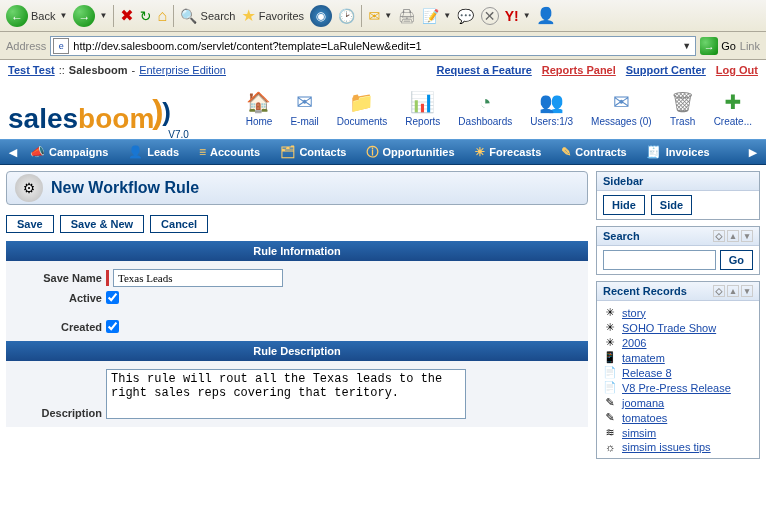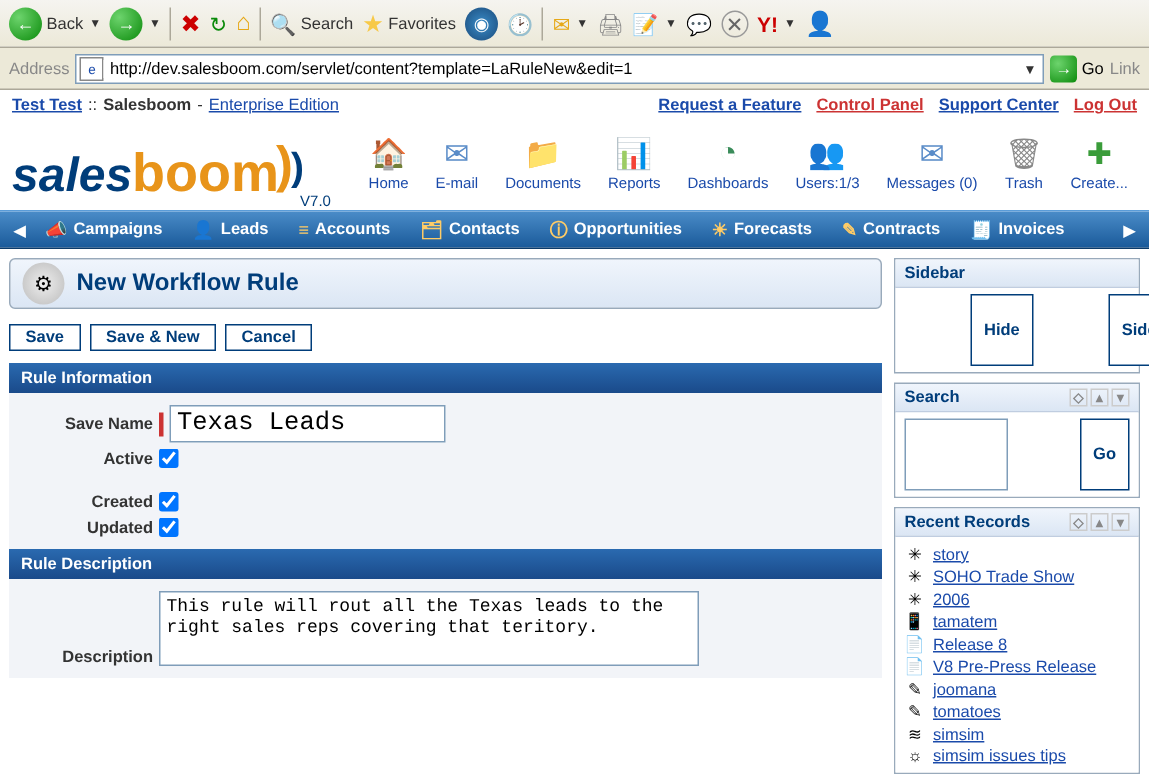--- a/index.html
+++ b/index.html
@@ -46,22 +46,22 @@
 .top-left .bold { font-weight: bold; color: #333; }
 .top-right { display: flex; gap: 10px; }
 .top-right .req { color: #1a4aaa; font-weight: bold; }
 .top-right .cp { color: #c33; font-weight: bold; }
 .top-right .sc { color: #1a4aaa; font-weight: bold; }
 .top-right .lo { color: #c33; font-weight: bold; }
 
 
 .header-row { display: flex; align-items: center; padding: 2px 8px 4px; gap: 20px; }
 .logo { display: flex; align-items: baseline; font-family: Arial, sans-serif; }
-.logo-sales { font-size: 32px; font-weight: bold; color: #003d7a; font-style: italic; }
-.logo-boom { font-size: 36px; font-weight: bold; color: #e8941a; }
+.logo-sales { font-size: 28px; font-weight: bold; color: #003d7a; }
+.logo-boom { font-size: 28px; font-weight: bold; color: #e8941a; }
 .logo-swoosh { display: inline-block; width: 34px; height: 30px; position: relative; }
 .logo-swoosh::before { content: ")"; position: absolute; font-size: 34px; color: #e8941a; left: -2px; top: -6px; font-weight: bold; }
 .logo-swoosh::after { content: ")"; position: absolute; font-size: 26px; color: #003d7a; left: 8px; top: -1px; font-weight: bold; }
 .logo-ver { font-size: 10px; color: #003d7a; font-weight: normal; margin-left: -20px; margin-top: 37px; position: relative; top: 10px; }
 .shortcuts { display: flex; gap: 18px; margin-left: auto; margin-right: 6px; }
 .shortcut { display: flex; flex-direction: column; align-items: center; gap: 2px; font-size: 10px; color: #1a4aaa; cursor: pointer; }
 .sc-ico { width: 26px; height: 24px; display: flex; align-items: center; justify-content: center; font-size: 20px; }
 
 
 .nav-bar { display: flex; align-items: center; background: linear-gradient(#4a8cc8, #1a5a9a); height: 26px; padding: 0 6px; gap: 0; border-top: 1px solid #5a9cd8; border-bottom: 1px solid #0a3a6a; }
@@ -79,37 +79,37 @@
 .page-ico { width: 28px; height: 28px; background: radial-gradient(circle, #eee, #bbb); border-radius: 50%; display: flex; align-items: center; justify-content: center; font-size: 14px; }
 .page-title { font-size: 16px; font-weight: bold; color: #003d7a; }
 
 
 .btn-row { display: flex; gap: 6px; margin: 10px 0 8px; }
 .btn { background: #fff; border: 1px solid #003d7a; color: #003d7a; font-weight: bold; font-size: 11px; padding: 2px 10px; cursor: pointer; }
 
 
 .req-note { background: linear-gradient(#f8f9fb, #e4e9f0); border: 1px solid #c8d0dc; padding: 4px 6px; font-size: 10px; display: flex; align-items: center; gap: 4px; }
 .req-bar { display: inline-block; width: 3px; height: 12px; background: #c33; }
-.section-head { background: linear-gradient(#2a6ab0, #1a4a8a); color: #fff; font-weight: bold; font-size: 11px; padding: 4px 8px; }
+.section-head { background: linear-gradient(#2a6ab0, #1a4a8a); color: #fff; font-weight: bold; font-size: 11px; padding: 4px 8px; text-align: center; }
 .section-body { background: #f2f4f8; padding: 6px 4px; }
 .form-row { display: flex; align-items: center; padding: 2px 0; }
 .form-label { width: 96px; text-align: right; font-size: 11px; font-weight: bold; color: #333; padding-right: 4px; }
 .req-mark { display: inline-block; width: 3px; height: 16px; background: #c33; margin-right: 4px; vertical-align: middle; }
-.text-input { font-size: 17px; padding: 2px 4px; border: 1px solid #7f9db9; width: 184px; font-family: Liberation Mono, monospace; }
+.text-input { font-size: 11px; padding: 2px 4px; border: 1px solid #7f9db9; width: 170px; font-family: Liberation Serif, serif; }
 .checkbox { width: 13px; height: 13px; }
 textarea.text-input { width: 360px; height: 50px; font-family: 'Courier New', monospace; font-size: 12px; resize: none; }
 
 
 .sb-panel { border: 1px solid #9ab; margin-bottom: 6px; }
 .sb-head { background: linear-gradient(#f0f5fc, #dbe6f4); border-bottom: 1px solid #c0cde0; padding: 3px 6px; font-weight: bold; font-size: 11px; color: #003d7a; display: flex; align-items: center; }
 .sb-ctrl { margin-left: auto; display: flex; gap: 2px; }
 .sb-ctrl span { font-size: 9px; color: #888; border: 1px solid #ccc; width: 12px; height: 12px; display: flex; align-items: center; justify-content: center; cursor: pointer; }
 .sb-body { padding: 4px 6px; background: #fff; }
 .sb-btns { display: flex; gap: 6px; }
-.sb-btn { background: #fff; border: 1px solid #003d7a; color: #003d7a; font-weight: bold; font-size: 11px; padding: 17px 8px; cursor: pointer; margin-left: 44px; }
+.sb-btn { background: #fff; border: 1px solid #003d7a; color: #003d7a; font-weight: bold; font-size: 11px; padding: 3px 8px; cursor: pointer; }
 .sb-search-row { display: flex; gap: 4px; }
 .sb-search { flex: 1; border: 1px solid #7f9db9; font-size: 11px; padding: 2px; min-width: 0; }
 .rec-list { list-style: none; }
 .rec-list li { display: flex; align-items: center; gap: 5px; padding: 1px 0; }
 .rec-ico { width: 14px; font-size: 11px; text-align: center; }
 .rec-list a { color: #1a4aaa; text-decoration: underline; font-size: 11px; }
 </style>
 </head>
 <body>
 
@@ -174,21 +174,21 @@
 <div class="top-links">
   <div class="top-left">
     <a class="name">Test Test</a>
     <span class="sep-t">::</span>
     <span class="bold">Salesboom</span>
     <span class="sep-t">-</span>
     <a>Enterprise Edition</a>
   </div>
   <div class="top-right">
     <a class="req">Request a Feature</a>
-    <a class="cp">Control Panel</a>
+    <a class="cp">Reports Panel</a>
     <a class="sc">Support Center</a>
     <a class="lo">Log Out</a>
   </div>
 </div>
 
 <div class="header-row">
   <div class="logo">
     <span class="logo-sales">sales</span>
       <span class="logo-boom">boom</span>
       <span class="logo-swoosh"></span>
@@ -292,24 +292,20 @@
         <input class="text-input" value="Texas Leads" style="">
       </div>
       <div class="form-row">
         <span class="form-label">Active</span>
         <input type="checkbox" class="checkbox" checked="" style="">
       </div>
     </div>
     <div class="section-body">
       <div class="form-row">
         <span class="form-label">Created</span>
-        <input type="checkbox" class="checkbox" checked="" style="">
-      </div>
-      <div class="form-row">
-        <span class="form-label">Updated</span>
         <input type="checkbox" class="checkbox" checked="" style="">
       </div>
     </div>
     <div class="section-head">Rule Description</div>
     <div class="section-body">
       <div class="form-row" style="align-items:flex-end">
         <span class="form-label">Description</span>
         <textarea class="text-input" id="desc-ta" style="">This rule will rout all the Texas leads to the right sales reps covering that teritory.</textarea>
       </div>
     </div>

